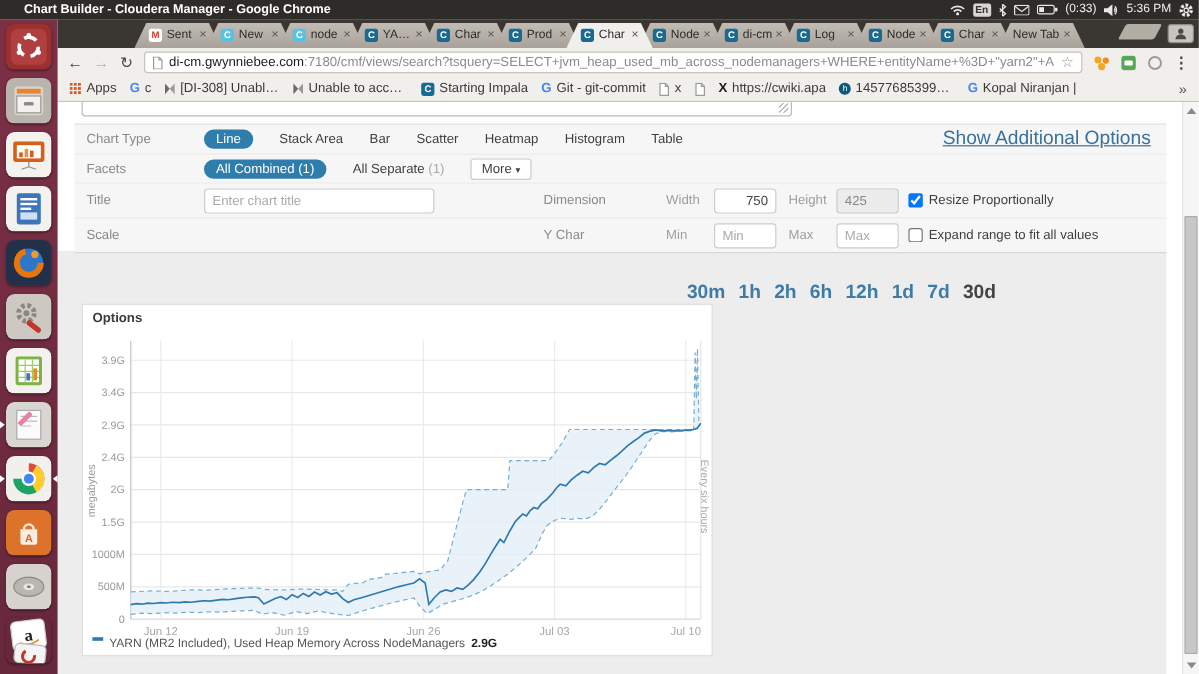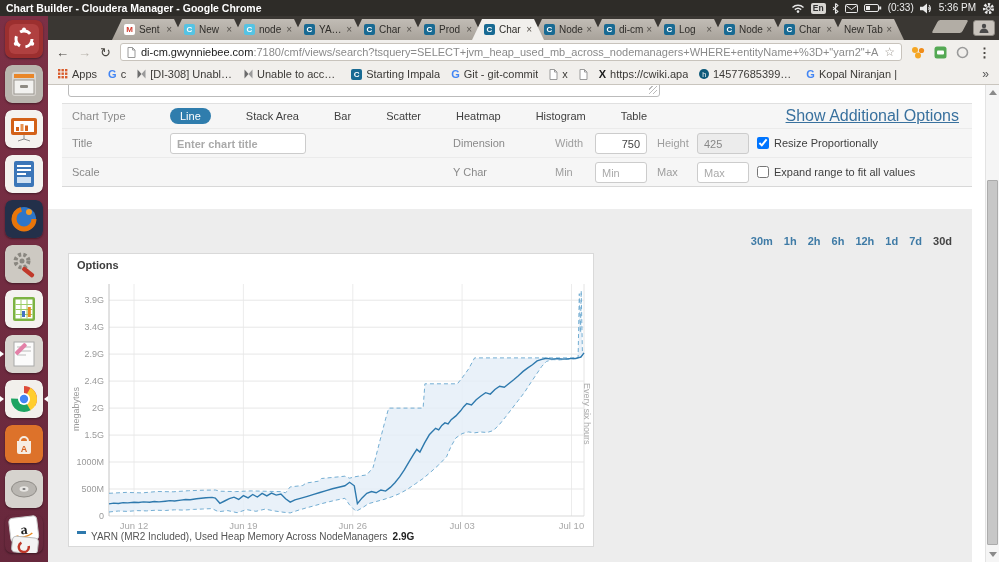--- a/index.html
+++ b/index.html
@@ -1,18 +1,18 @@
 <!DOCTYPE html>
 <html><head>
 <meta charset="utf-8">
 <style>
   *{margin:0;padding:0;box-sizing:border-box}
   html,body{width:999px;height:562px;overflow:hidden;font-family:"Liberation Sans",sans-serif;background:#fff}
   .titlebar{position:absolute;left:0;top:0;width:999px;height:16px;background:#2e2c28;color:#fff;
-    font-size:10.5px;font-weight:bold;line-height:16px;padding-left:6px;z-index:40}
+    font-size:10.5px;font-weight:bold;line-height:16px;padding-left:20px;z-index:40}
   .tray{position:absolute;right:4px;top:0;height:16px;display:flex;align-items:center;gap:6px;font-weight:normal}
   .tray .txt{font-size:10px;color:#efefef}
   .kbd{background:#d8d6d2;color:#333;font-size:8.5px;font-weight:bold;border-radius:2px;padding:0 2px;line-height:11px;height:11px}
   
   .launcher{position:absolute;left:0;top:16px;width:48px;height:546px;background:linear-gradient(180deg,#7c3046,#67283c);z-index:30}
   .ltile{position:absolute;left:5px;width:38px;height:38px;border-radius:7px;overflow:hidden;box-shadow:0 1px 2px rgba(0,0,0,.4)}
   .ind-l{position:absolute;left:0;width:0;height:0;border-left:4px solid #fff;border-top:3px solid transparent;border-bottom:3px solid transparent}
   .ind-r{position:absolute;right:0;width:0;height:0;border-right:4px solid #fff;border-top:3px solid transparent;border-bottom:3px solid transparent}
   
   .browser{position:absolute;left:48px;top:16px;right:0;bottom:0}
@@ -50,37 +50,37 @@
   .viewport{position:absolute;left:0;top:69px;right:0;bottom:0;background:#fff;overflow:hidden}
   .pagebg{position:absolute;left:0;top:124px;width:924px;bottom:0;background:#ededed}
   .tsquery{position:absolute;left:20px;top:-8px;width:592px;height:20px;background:#fff;border:1px solid #bbb;border-radius:3px}
   .tsquery:after{content:"";position:absolute;right:2px;bottom:2px;width:8px;height:8px;
     background:repeating-linear-gradient(135deg,transparent 0 2px,#bbb 2px 3px)}
   .panel{position:absolute;left:14px;top:18px;width:910px;background:#f6f6f6;border-top:1px solid #e0e0e0;border-bottom:1px solid #d8d8d8}
   .prow{position:relative}
   .prow+.prow{border-top:1px solid #ebebeb}
   .plabel{position:absolute;left:10px;top:50%;transform:translateY(-50%);font-size:11px;color:#8a8a8a}
   .sublabel{position:absolute;top:50%;transform:translateY(-50%);font-size:11px;color:#9e9e9e}
-  .optrow{position:absolute;left:108px;top:50%;transform:translateY(-50%);display:flex;align-items:center;gap:35px;white-space:nowrap}
+  .optrow{position:absolute;left:108px;top:50%;transform:translateY(-50%);display:flex;align-items:center;gap:22px;white-space:nowrap}
   .opt{font-size:11px;color:#3f3f3f}
   .opt .cnt{color:#aaa}
   .pill{background:#2f7dad;color:#fff;border-radius:10px;padding:2px 10px;font-size:11px}
   .morebtn{background:#fff;border:1px solid #ccc;border-radius:3px;padding:2px 8px;font-size:11px;color:#3f3f3f}
   .morebtn .caret{font-size:8px;color:#444}
   .linkblue{position:absolute;right:13px;top:50%;transform:translateY(-50%);font-size:16px;color:#39719e;text-decoration:underline}
   .tin{position:absolute;top:4px;height:21px;border:1px solid #ccc;border-radius:3px;font-size:11px;padding:0 6px;
     font-family:"Liberation Sans",sans-serif;color:#444;background:#fff}
   .tin::placeholder{color:#aaa}
   .tin.gray{background:#ececec;color:#888}
   .sel{position:absolute;left:108px;top:4px;width:112px;height:21px;border:1px solid #ccc;border-radius:3px;background:#fff;
     font-size:11px;color:#3f3f3f;display:flex;align-items:center;padding:0 7px}
   .sel .caret{margin-left:auto;font-size:8px;color:#555}
   .cb{position:absolute;left:695px;top:50%;transform:translateY(-50%);width:12px;height:12px;margin:0}
   .cblabel{position:absolute;left:712px;top:50%;transform:translateY(-50%);font-size:11px;color:#3f3f3f;white-space:nowrap}
-  .timelinks{position:absolute;top:150px;left:0;width:904px;text-align:right;font-size:11px;font-weight:bold}
+  .timelinks{position:absolute;top:150px;left:0;width:782px;text-align:right;font-size:16px;font-weight:bold}
   .timelinks span{margin-left:11px;color:#3f7ba6}
   .timelinks span.sel-time{color:#444}
   
   .chartcard{position:absolute;left:20px;top:168px;width:526px;height:294px;background:#fff;border:1px solid #d9d9d9}
   .ctitle{position:absolute;left:8px;top:5px;font-size:11px;font-weight:bold;color:#3c3c3c}
   .vert-l{position:absolute;left:2px;top:80px;height:150px;writing-mode:vertical-rl;transform:rotate(180deg);
     font-size:9px;color:#9a9a9a;text-align:center}
   .vert-r{position:absolute;right:1px;top:85px;height:150px;writing-mode:vertical-rl;font-size:9px;color:#aaa;text-align:center}
   .legend{position:absolute;left:8px;top:277px;display:flex;align-items:flex-start;font-size:10px;color:#555;white-space:nowrap}
   .lswatch{width:9px;height:3px;background:#2e79ad;margin-right:5px;flex:none}
@@ -413,23 +413,31 @@
             <span class="pill">Line</span>
             <span class="opt">Stack Area</span>
             <span class="opt">Bar</span>
             <span class="opt">Scatter</span>
             <span class="opt">Heatmap</span>
             <span class="opt">Histogram</span>
             <span class="opt">Table</span>
           </div>
         <span class="linkblue">Show Additional Options</span>
       </div>
+      <div class="prow" style="height:24px">
+        <span class="plabel">Facets</span>
+        <div class="optrow" id="facetOpts">
+            <span class="pill">All Combined (1)</span>
+            <span class="opt"><span>All Separate</span> <span class="cnt">(1)</span></span>
+            <span class="morebtn"><span>More</span> <span class="caret">▾</span></span>
+          </div>
+      </div>
       <div class="prow" style="height:29px">
         <span class="plabel">Title</span>
-        <input class="tin" style="left: 108px; width: 136px; font-weight: bold;" placeholder="Enter chart title">
+        <input class="tin" style="left: 108px; width: 192px;" placeholder="Enter chart title">
         <span class="plabel" style="left:391px">Dimension</span>
         <span class="sublabel" style="left:493px">Width</span>
         <input class="tin" style="left: 533px; width: 52px; text-align: right;" value="750">
         <span class="sublabel" style="left:595px">Height</span>
         <input class="tin gray" style="left: 635px; width: 52px;" disabled="" value="425">
         <input type="checkbox" class="cb" checked="" style="">
         <span class="cblabel">Resize Proportionally</span>
       </div>
       <div class="prow" style="height:29px">
         <span class="plabel">Scale</span>

